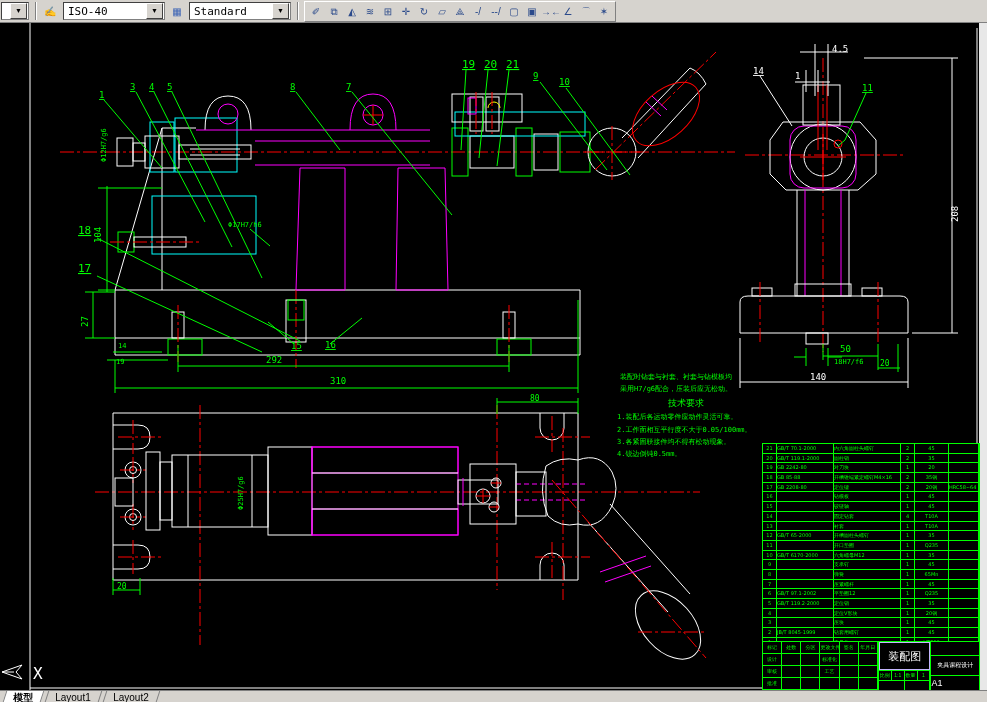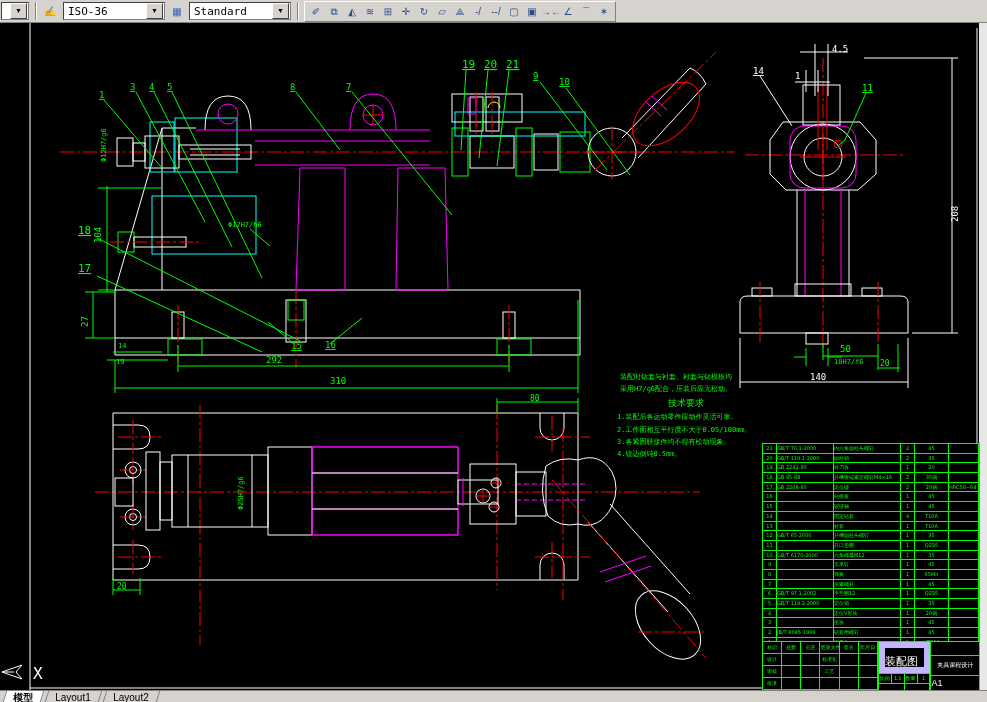--- a/index.html
+++ b/index.html
@@ -40,21 +40,21 @@
   .c4{width:33px;text-align:center;} .c5{width:29px;}
   .bomhead{display:flex;height:14px;align-items:center;border-bottom:1px solid #00ff00;}
   .bh{color:#fff;font-size:7px;text-align:center;border-right:1px solid #00ff00;overflow:hidden;white-space:nowrap;height:14px;line-height:14px;}
   .h0{width:13px;}.h1{width:56px;}.h2{width:66px;}.h3{width:13px;}.h4{width:33px;}.h5{width:14px;font-size:5px;}.h6{width:14px;}
   
   .tblock{position:absolute;left:762px;top:641px;width:216px;height:49px;border:1px solid #00ff00;z-index:3;display:flex;background:#000;}
   .tleft{width:116px;display:grid;grid-template-columns:repeat(6,1fr);grid-auto-rows:12px;}
   .tcell{border-right:1px solid #00ff00;border-bottom:1px solid #00ff00;color:#00ff00;font-size:5px;
     overflow:hidden;white-space:nowrap;line-height:11px;text-align:center;}
   .tmid{width:52px;border-left:1px solid #00ff00;display:flex;flex-direction:column;}
-  .ttitle{height:27px;border:6px solid #c4b5fd;color:#fff;font-size:11px;line-height:26px;overflow:hidden;}
+  .ttitle{height:27px;border:1px solid #c4b5fd;color:#fff;font-size:11px;text-align:center;line-height:26px;overflow:hidden;}
   .tminirow{display:flex;height:10px;border-top:1px solid #00ff00;}
   .tmini{flex:1;border-right:1px solid #00ff00;color:#00ff00;font-size:5px;line-height:9px;text-align:center;overflow:hidden;}
   .tright{width:48px;border-left:1px solid #00ff00;display:flex;flex-direction:column;}
   .tr1{height:13px;border-bottom:1px solid #00ff00;}
   .tr2{height:19px;border-bottom:1px solid #00ff00;color:#fff;font-size:6px;text-align:center;line-height:18px;overflow:hidden;}
   .tr3{flex:1;color:#fff;font-size:9px;text-align:left;line-height:15px;}
   
   .tabs{position:absolute;left:0;top:690px;width:987px;height:12px;background:#d6d3ce;z-index:5;
     display:flex;align-items:flex-start;font-size:10px;color:#000;border-top:1px solid #808080;}
   .tab{padding:0 8px;border-left:1px solid #808080;border-right:1px solid #808080;transform:skewX(-18deg);margin-left:4px;background:#d6d3ce;height:14px;line-height:13px;}
@@ -66,21 +66,21 @@
 <div id="app">
 
 <div class="toolbar">
   <div class="combo stub">
     <span class="val"></span>
     <span class="drop">▼</span>
   </div>
   <div class="vsep"></div>
   <span class="tbtn">✍</span>
   <div class="combo" style="width:100px">
-    <span class="val">ISO-36</span>
+    <span class="val">ISO-40</span>
     <span class="drop">▼</span>
   </div>
   <span class="tbtn" style="color:#3a62b5">▦</span>
   <div class="combo" style="width:100px">
     <span class="val">Standard</span>
     <span class="drop">▼</span>
   </div>
   <div class="vsep"></div>
   <div class="iconpanel">
         <span class="tbtn">✐</span>

